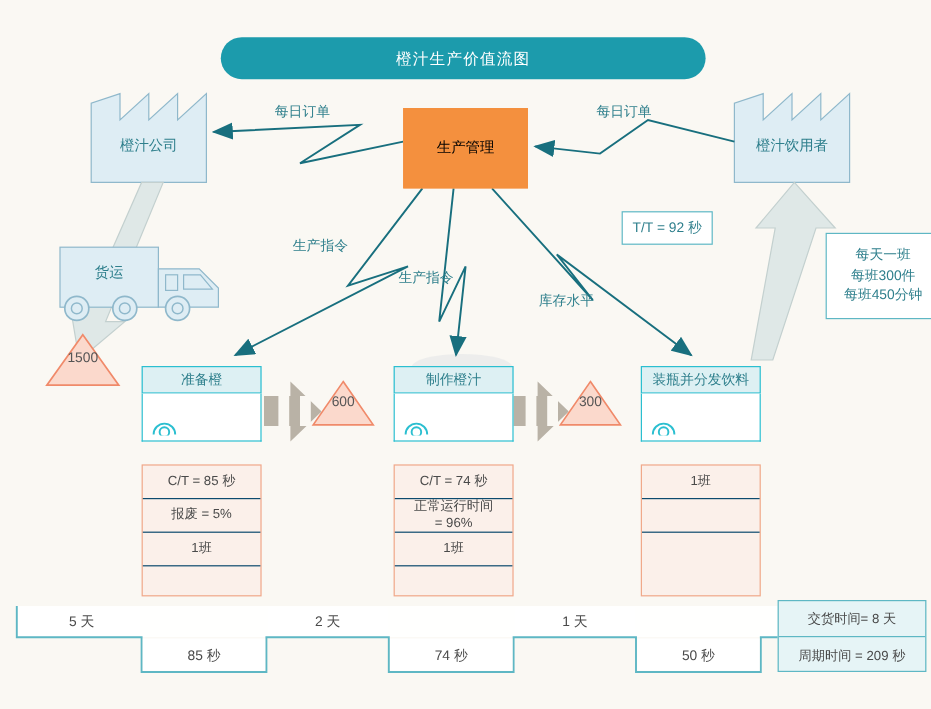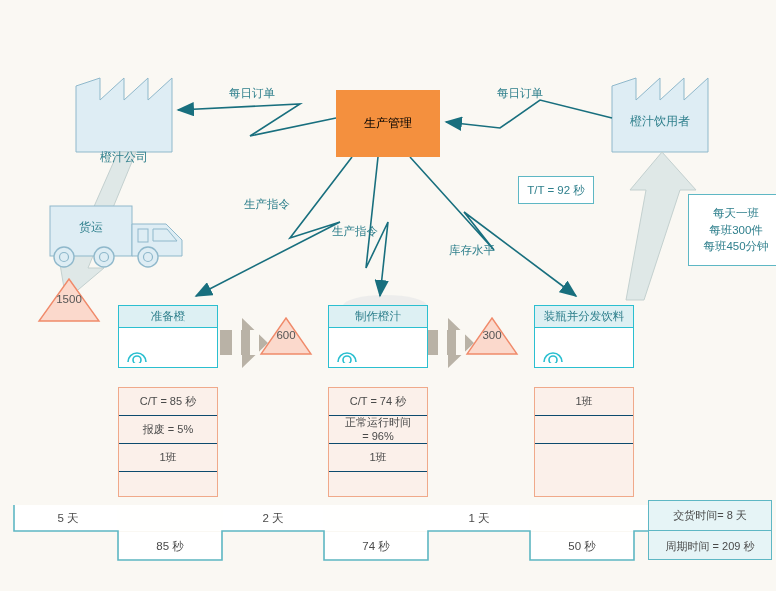--- a/index.html
+++ b/index.html
@@ -104,20 +104,21 @@
     height:30px;display:flex;align-items:center;justify-content:center;
     color:#4a4a4a;font-size:11px;border-bottom:1px solid #5EB7C4;box-sizing:border-box;
   }
   .summary-row:last-child{border-bottom:none;}
 </style>
 </head>
 <body>
 
 <div id="stage">
 
+  <div class="abs title-banner">橙汁生产价值流图</div>
 
   <svg class="layer" id="shapesLayer">
 
     <path d="M 76,86 L 76,152 L 172,152 L 172,78 L 148,100 L 148,78 L 124,100 L 124,78 L 100,100 L 100,78 Z" fill="#DEEDF4" stroke="#8FB8CB" stroke-width="1"></path>
 
     <path d="M 612,86 L 612,152 L 708,152 L 708,78 L 684,100 L 684,78 L 660,100 L 660,78 L 636,100 L 636,78 Z" fill="#DEEDF4" stroke="#8FB8CB" stroke-width="1"></path>
 
     <path d="M 118,152 L 136,152 L 88,268 L 104,268 L 66,300 L 58,252 L 74,252 Z" fill="#DFE8E7" stroke="#C3D0CF" stroke-width="1"></path>
 
     <path d="M 626,300 L 644,300 L 680,190 L 696,190 L 662,152 L 630,190 L 646,190 Z" fill="#DFE8E7" stroke="#C3D0CF" stroke-width="1"></path>
@@ -194,21 +195,21 @@
       <path d="M 410,157 L 494,250 L 464,212 L 576,296"></path>
     </g>
   </svg>
 
   <div class="abs arrow-label" style="left:229px;top:86px;">每日订单</div>
   <div class="abs arrow-label" style="left:497px;top:86px;">每日订单</div>
   <div class="abs arrow-label" style="left:244px;top:197px;">生产指令</div>
   <div class="abs arrow-label" style="left:332px;top:224px;">生产指令</div>
   <div class="abs arrow-label" style="left:449px;top:243px;">库存水平</div>
 
-  <div class="abs factory-label" style="left:76px;top:113px;width:96px;margin-top:36px;">橙汁公司</div>
+  <div class="abs factory-label" style="left:76px;top:113px;width:96px;">橙汁公司</div>
   <div class="abs factory-label" style="left:612px;top:113px;width:96px;">橙汁饮用者</div>
   <div class="abs factory-label" style="left:50px;top:219px;width:82px;">货运</div>
 
   <div class="abs control-box">生产管理</div>
 
   <div class="abs info-box tt-box">T/T = 92 秒</div>
 
   <div class="abs info-box shift-box">
     <div>每天一班</div>
     <div>每班300件</div>

